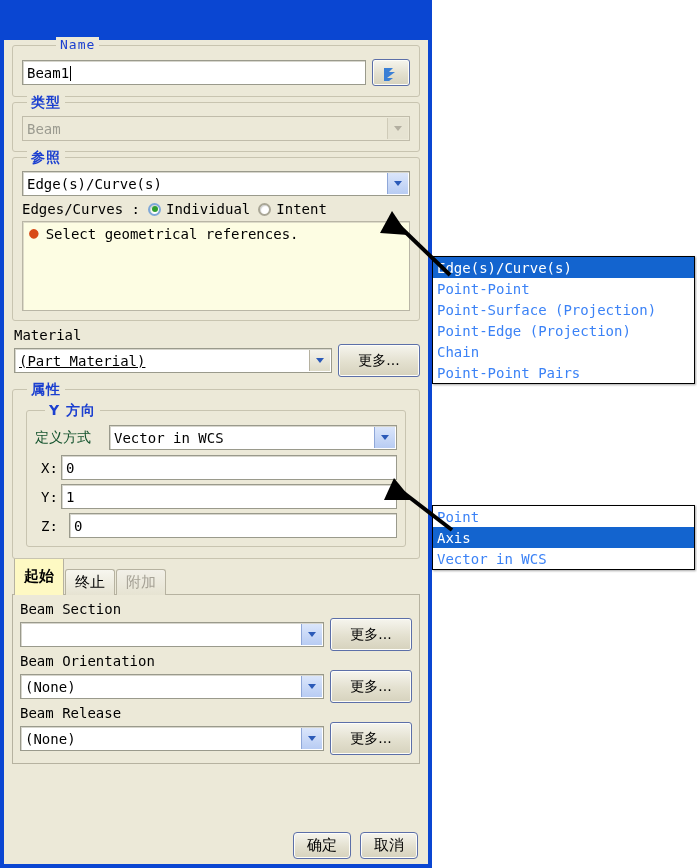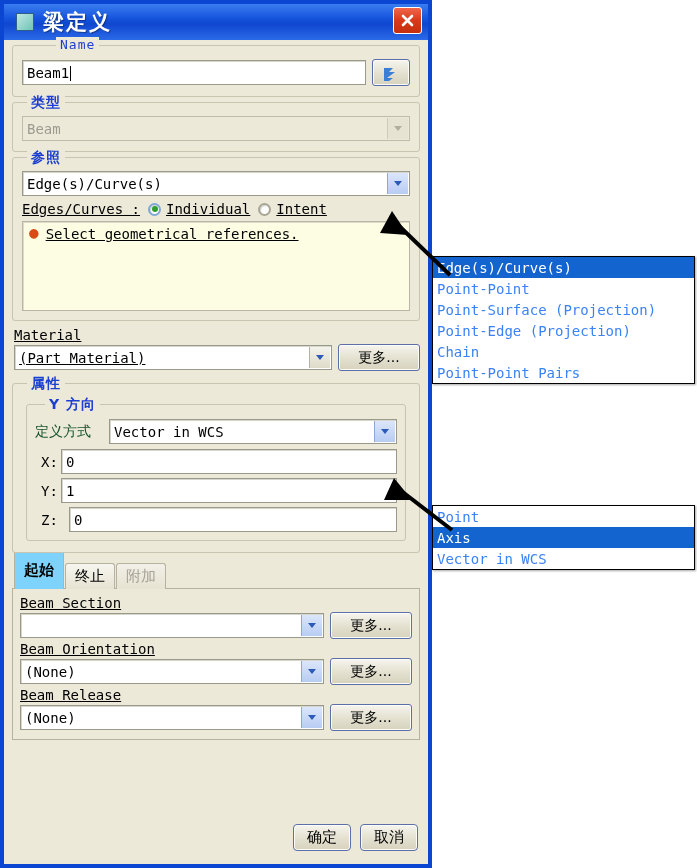--- a/index.html
+++ b/index.html
@@ -102,33 +102,32 @@
   }
   .combo.blue .arrow-box {
     background: linear-gradient(180deg,#dbe6fb 0%, #b8ccf3 100%);
     border-left: 1px solid #8fa7d8;
   }
   .combo.disabled .arrow-box { background:#e6e3d2; border-left:1px solid #cfcbb8; }
   .chev { width:0;height:0;border-left:4px solid transparent;border-right:4px solid transparent;border-top:5px solid #2b5ab8; }
   .combo.disabled .chev { border-top-color:#b2aea0; }
 
   .btn {
-    height: 27px; min-width: 70px;
+    height: 33px; min-width: 70px;
     background: linear-gradient(180deg,#f6f5ee 0%, #e3e0cf 55%, #d6d2bd 100%);
     border: 1px solid #5c6fa8; border-radius: 3px;
     font-size: 14px; color:#000; cursor:pointer;
     font-family: "DejaVu Sans", "Liberation Sans", sans-serif;
     display:flex;align-items:center;justify-content:center;
     box-shadow: inset 0 0 0 1px #fdfdf8;
   }
 
   .lbl {
     font-size: 14px; color: #000;
     font-family: "DejaVu Sans Mono","Liberation Mono",monospace;
-    text-decoration: underline;
   }
   .lbl-cn { font-family: "DejaVu Sans","Liberation Sans",sans-serif; font-size:14px;color:#14532d;}
 
   .radio-row { display:flex; align-items:center; gap:0; margin-bottom:4px; }
   .radio {
     width: 13px; height: 13px; border-radius: 50%;
     background: #fff; border: 2px solid #a9a696;
     display:inline-flex;align-items:center;justify-content:center;
     margin: 0 5px 0 8px;
     box-shadow: inset 1px 1px 1px rgba(0,0,0,.18);
@@ -151,37 +150,37 @@
     height: 26px; padding: 0 9px; margin-right: 1px;
     display:flex;align-items:center;
     border: 1px solid #b6b2a0; border-bottom: none;
     border-radius: 3px 3px 0 0;
     font-family: "DejaVu Sans","Liberation Sans",sans-serif;
     font-size: 15px; color:#000; cursor:pointer;
     background: linear-gradient(180deg,#f7f6ef 0%, #e6e3d2 100%);
   }
   .tab.active {
     height: 40px;
-    background: #7dd3fc;
+    background: #fef9c3;
     border-top: 2px solid #404040;
     font-weight: bold;
   }
   .tab.disabled { color:#a6a296; background: linear-gradient(180deg,#f2f0e8 0%,#e6e3d2 100%); }
   .tabpanel {
     background: #ece9d8;
     border: 1px solid #b6b2a0;
     margin-top: -1px; padding: 4px 7px 8px 7px;
   }
   .field-label { font-size:14px; margin: 2px 0 1px 0; }
   .row { display:flex; align-items:center; gap:6px; }
 
   .xyz-row { display:flex; align-items:center; margin-bottom:4px; }
   .xyz-lbl { width: 26px; font-size:14px; padding-left:6px; }
 
-  .footer { position:absolute; right:9px; bottom:12px; display:flex; gap:9px; }
+  .footer { position:absolute; right:9px; bottom:4px; display:flex; gap:9px; }
   .footer .btn { min-width:58px; height:27px; font-size:15px; border-radius:4px;}
 
   
   .popup {
     position: absolute;
     background: #ffffff;
     border: 1px solid #000000;
     box-shadow: 1px 1px 2px rgba(0,0,0,.35);
     font-family: "DejaVu Sans Mono","Liberation Mono",monospace;
     font-size: 14px;
@@ -192,29 +191,20 @@
   
   .anno { position:absolute; pointer-events:none; }
 </style>
 </head>
 <body>
 
 <div class="root">
 
   <div class="dialog">
 
-    <div class="titlebar">
-      <div class="title-icon"></div>
-      <div class="title-text">梁定义</div>
-      <div class="close-btn">
-        <svg width="17" height="17" viewBox="0 0 17 17" aria-hidden="true">
-          <path d="M4 4 L13 13 M13 4 L4 13" stroke="#ffffff" stroke-width="2.6" stroke-linecap="round"></path>
-        </svg>
-      </div>
-    </div>
 
     <div class="dlg-body">
 
       <div class="group" style="padding:13px 9px 10px 9px;">
         <div class="legend mono">Name</div>
         <div class="row">
           <div class="txtinput" style="flex:1;">
             <span>Beam1</span>
               <span class="caret"></span>
           </div>

